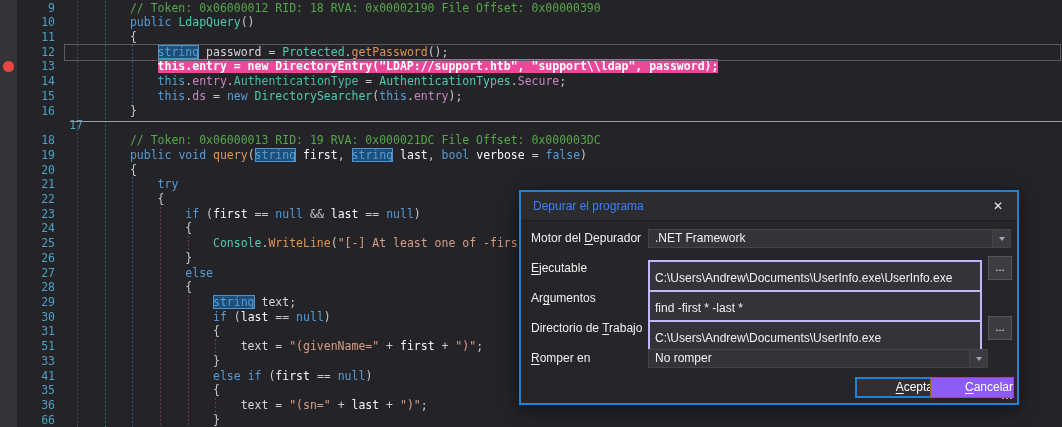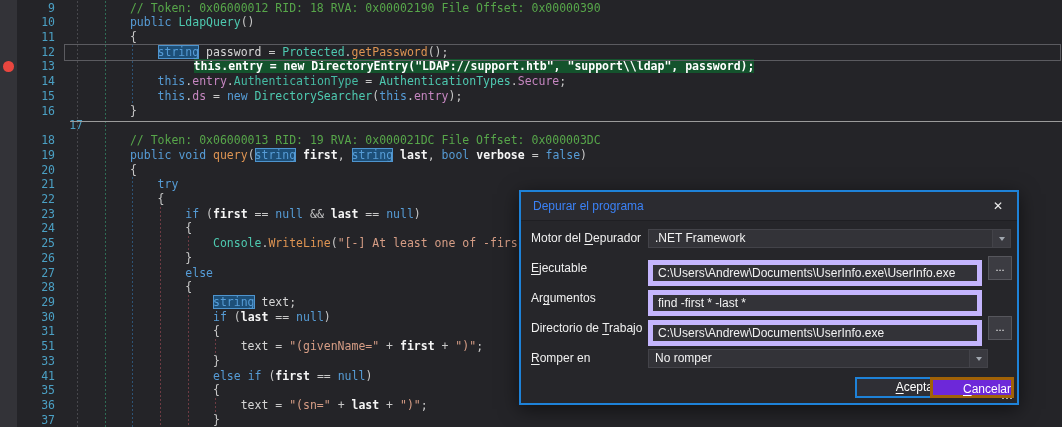--- a/index.html
+++ b/index.html
@@ -13,45 +13,45 @@
   .ln{position:absolute;left:0;width:55px;text-align:right;color:#4BA0C4;}
   .lc{position:absolute;left:74.5px;top:0;}
   .guide{position:absolute;width:1px;pointer-events:none;}
   .current-line-box{position:absolute;left:64px;right:1px;height:15.2px;border:1px solid #5B5B60;pointer-events:none;}
   .member-separator{position:absolute;left:70px;right:0;height:1px;background:#9B9B9B;pointer-events:none;}
   .bp-dot{position:absolute;left:3px;width:10.5px;height:10.5px;border-radius:50%;background:#E8463F;}
 
   
   .c{color:#57A64A}.k{color:#569CD6}.t{color:#4EC9B0}.t2{color:#45BCA4}
   .m{color:#DE9452}.s{color:#D69D85}.f{color:#C586C0}.p{color:#C8C8C8}
-  .l{color:#D6D6D6}.a{color:#F5F5F5;font-weight:bold}
+  .l{color:#D6D6D6}.a{color:#F5F5F5;font-weight:normal}
   .khl{color:#569CD6;background:#1D4F78;box-shadow:inset 0 0 0 1px #4E94CE;}
-  .bpline .tokens{background:#14532d;margin-left:36px;}
+  .bpline .tokens{background:#ec4899;}
   .bpline .tokens span{color:#FFFFFF;font-weight:600;}
 
   
   .dialog{position:absolute;left:519px;top:190px;width:500px;height:215px;box-sizing:border-box;
           background:#26262A;border:2px solid #1E82D8;box-shadow:0 4px 18px rgba(0,0,0,.55);font-size:12px;}
   .titlebar{position:absolute;left:0;right:0;top:0;height:28px;background:#2B2B30;border-bottom:1px solid #1F1F23;}
   .title{position:absolute;left:12px;top:0;line-height:28px;color:#3b82f6;}
   .close{position:absolute;right:7px;top:5px;width:24px;height:18px;color:#EDEDED;text-align:center;line-height:18px;font-size:12px;}
   .lbl{position:absolute;left:10px;height:19px;line-height:19px;color:#F0F0F0;white-space:pre;}
   u{text-decoration:underline;text-underline-offset:2px;}
-  .tb{position:absolute;height:18px;box-sizing:border-box;background:#333338;border:5px solid #c4b5fd;color:#F2F2F2;
-      font-family:"Liberation Sans",sans-serif;font-size:12px;padding:8px 5px;outline:none;}
+  .tb{position:absolute;height:18px;box-sizing:border-box;background:#333338;border:2px solid #c4b5fd;color:#F2F2F2;
+      font-family:"Liberation Sans",sans-serif;font-size:12px;padding:16px 5px;outline:none;}
   .cb{position:absolute;height:19px;box-sizing:border-box;background:#333338;border:1px solid #434349;color:#F2F2F2;}
   .cbv{position:absolute;left:6px;top:0;line-height:17px;white-space:pre;}
   .arrowbox{position:absolute;right:0;top:0;bottom:0;width:17px;background:#3A3A40;border-left:1px solid #434349;
             display:flex;align-items:center;justify-content:center;}
   .tri{width:0;height:0;border:3.5px solid transparent;border-top:4.5px solid #A0A6AE;margin-top:4px;}
   .browse{position:absolute;width:24px;height:24px;box-sizing:border-box;background:#3C3C42;border:1px solid #56565C;
           color:#EDEDED;font-size:11px;text-align:center;line-height:20px;}
   .btn{position:absolute;top:185px;width:84px;height:21px;box-sizing:border-box;color:#FFFFFF;text-align:right;}
   .btn.primary{background:#2F2F35;border:2px solid #1E82D8;line-height:16px;}
-  .btn.normal{background:#6d28d9;border:3px solid #a16207;line-height:18px;}
+  .btn.normal{background:#8b5cf6;border:1px solid #a16207;line-height:18px;}
   .grip{position:absolute;right:4px;bottom:3px;width:12px;height:12px;}
   .grip span{position:absolute;left:0;top:0;width:2px;height:2px;background:transparent;
              box-shadow:9px 9px 0 #ABABAB,5px 9px 0 #ABABAB,1px 9px 0 #ABABAB,9px 5px 0 #ABABAB,5px 5px 0 #ABABAB,9px 1px 0 #ABABAB;}
 </style>
 </head>
 <body>
 
 <div class="screen">
   <div class="editor" id="editor">
     <div class="glyph-margin"></div>
@@ -88,21 +88,21 @@
         <div class="code-line" style="top: 265.56px;"><span class="ln">27</span><span class="lc">                <span class="tokens"><span class="k">else</span></span></span></div>
         <div class="code-line" style="top: 280.28px;"><span class="ln">28</span><span class="lc">                <span class="tokens"><span class="p">{</span></span></span></div>
         <div class="code-line" style="top: 295px;"><span class="ln">29</span><span class="lc">                    <span class="tokens"><span class="khl">string</span><span class="p"> </span><span class="l">text</span><span class="p">;</span></span></span></div>
         <div class="code-line" style="top: 309.72px;"><span class="ln">30</span><span class="lc">                    <span class="tokens"><span class="k">if</span><span class="p"> (</span><span class="a">last</span><span class="p"> == </span><span class="k">null</span><span class="p">)</span></span></span></div>
         <div class="code-line" style="top: 324.44px;"><span class="ln">31</span><span class="lc">                    <span class="tokens"><span class="p">{</span></span></span></div>
         <div class="code-line" style="top: 339.16px;"><span class="ln">51</span><span class="lc">                        <span class="tokens"><span class="l">text</span><span class="p"> = </span><span class="s">"(givenName="</span><span class="p"> + </span><span class="a">first</span><span class="p"> + </span><span class="s">")"</span><span class="p">;</span></span></span></div>
         <div class="code-line" style="top: 353.88px;"><span class="ln">33</span><span class="lc">                    <span class="tokens"><span class="p">}</span></span></span></div>
         <div class="code-line" style="top: 368.6px;"><span class="ln">41</span><span class="lc">                    <span class="tokens"><span class="k">else</span><span class="p"> </span><span class="k">if</span><span class="p"> (</span><span class="a">first</span><span class="p"> == </span><span class="k">null</span><span class="p">)</span></span></span></div>
         <div class="code-line" style="top: 383.32px;"><span class="ln">35</span><span class="lc">                    <span class="tokens"><span class="p">{</span></span></span></div>
         <div class="code-line" style="top: 398.04px;"><span class="ln">36</span><span class="lc">                        <span class="tokens"><span class="l">text</span><span class="p"> = </span><span class="s">"(sn="</span><span class="p"> + </span><span class="a">last</span><span class="p"> + </span><span class="s">")"</span><span class="p">;</span></span></span></div>
-        <div class="code-line" style="top: 412.76px;"><span class="ln">37</span><span class="lc">                    <span class="tokens"><span class="p">}</span></span></span></div>
+        <div class="code-line" style="top: 412.76px;"><span class="ln">66</span><span class="lc">                    <span class="tokens"><span class="p">}</span></span></span></div>
       </div>
     <div class="member-separator" id="memsep" style="top: 120.66px;"></div>
     <div class="current-line-box" id="curbox" style="top: 43.76px;"></div>
     <div class="bp-dot" id="bpdot" style="top: 61.48px;"></div>
   </div>
 
   <div class="dialog" id="dialog">
     <div class="titlebar">
       <span class="title">Depurar el programa</span>
       <span class="close"><span>✕</span></span>

